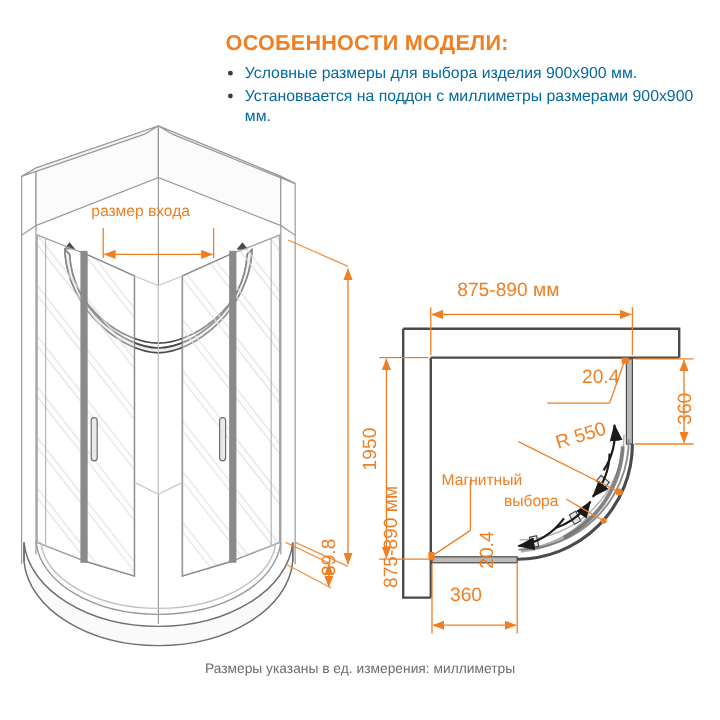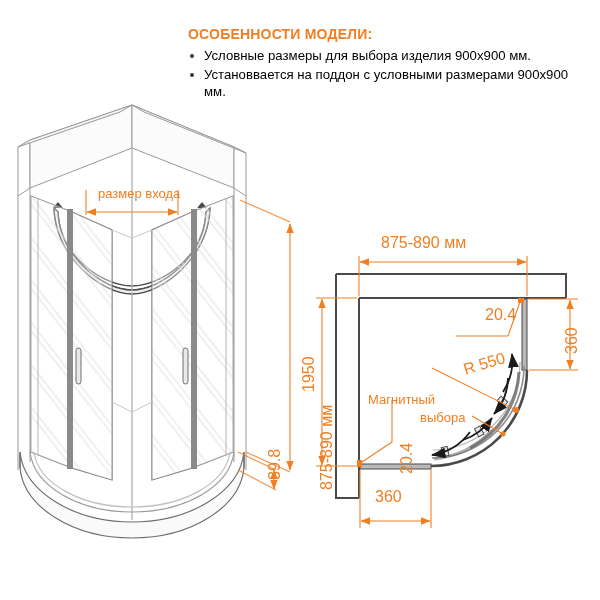--- a/index.html
+++ b/index.html
@@ -6,27 +6,27 @@
   body{
     width:600px;height:600px;background:#ffffff;
     font-family:"Liberation Sans", sans-serif;
     color:#3a3a3a;position:relative;overflow:hidden;
   }
   #root{position:absolute;inset:0;}
 
   
   .features{position:absolute;left:160px;top:26px;width:430px;}
   .features-title{
-    color:#F07F23;font-weight:bold;font-size:14px;
+    color:#F07F23;font-weight:bold;font-size:18px;
     letter-spacing:.2px;margin:0 0 5px 28px;
   }
   .features ul{margin:0;padding:0 0 0 30px;list-style:none;}
   .features li{
     position:relative;font-size:13.2px;line-height:17.5px;
-    color:#000000;margin-bottom:1px;padding-left:14px;
+    color:#0369a1;margin-bottom:1px;padding-left:14px;
   }
   .features li::before{
     content:"";position:absolute;left:0;top:7px;
     width:4px;height:4px;border-radius:50%;background:#3a3a3a;
   }
 
   
   .canvas{position:absolute;left:0;top:0;width:600px;height:600px;}
 
   
@@ -44,21 +44,21 @@
 </style>
 </head>
 <body>
 
 <div id="root">
 
   <div class="features">
     <div class="features-title">ОСОБЕННОСТИ МОДЕЛИ:</div>
     <ul>
       <li>Условные размеры для выбора изделия 900x900 мм.</li>
-      <li>Установвается на поддон с условными размерами 900x900 мм.</li>
+      <li>Установвается на поддон с миллиметры размерами 900x900 мм.</li>
     </ul>
   </div>
 
   <svg class="canvas" viewBox="0 0 600 600">
     <defs>
       <marker id="ar" markerWidth="9" markerHeight="7" refX="8.5" refY="3.5" orient="auto">
         <polygon points="0,0 9,3.5 0,7" fill="#F07F23"></polygon>
       </marker>
       <marker id="arS" markerWidth="9" markerHeight="7" refX="0.5" refY="3.5" orient="auto">
         <polygon points="9,0 0,3.5 9,7" fill="#F07F23"></polygon>
@@ -253,27 +253,28 @@
         <circle cx="516" cy="410" r="3" fill="#F07F23" stroke="none"></circle>
       </g>
 
       <g stroke="#F07F23" stroke-width="1.1" fill="none">
         <line x1="472" y1="416" x2="503" y2="434"></line>
         <circle cx="503" cy="434" r="2.5" fill="#F07F23" stroke="none"></circle>
       </g>
     </g>
   </svg>
 
-  <div class="lbl small" style="left:98px;top:168px;margin-top:18px;">размер входа</div>
+  <div class="lbl small" style="left:76px;top:168px;">размер входа</div>
   <div class="lbl mid rot90" style="left:300px;top:392px;">1950</div>
   <div class="lbl mid rot90" style="left:266px;top:480px;">39.8</div>
   <div class="lbl mid rot90" style="left:318px;top:490px;">875-890 мм</div>
 
   <div class="lbl mid" style="left:381px;top:234px;">875-890 мм</div>
   <div class="lbl mid" style="left:485px;top:306px;">20.4</div>
   <div class="lbl mid rot90" style="left:398px;top:474px;">20.4</div>
   <div class="lbl mid rot90" style="left:563px;top:354px;">360</div>
   <div class="lbl mid" style="left:375px;top:488px;">360</div>
   <div class="lbl mid" style="left:463px;top:355px;transform:rotate(-17deg);">R 550</div>
   <div class="lbl small" style="left:368px;top:392px;">Магнитный</div>
   <div class="lbl small" style="left:420px;top:410px;">выбора</div>
 
+  <div class="caption">Размеры указаны в ед. измерения: миллиметры</div>
 </div>
 
 </body></html>

